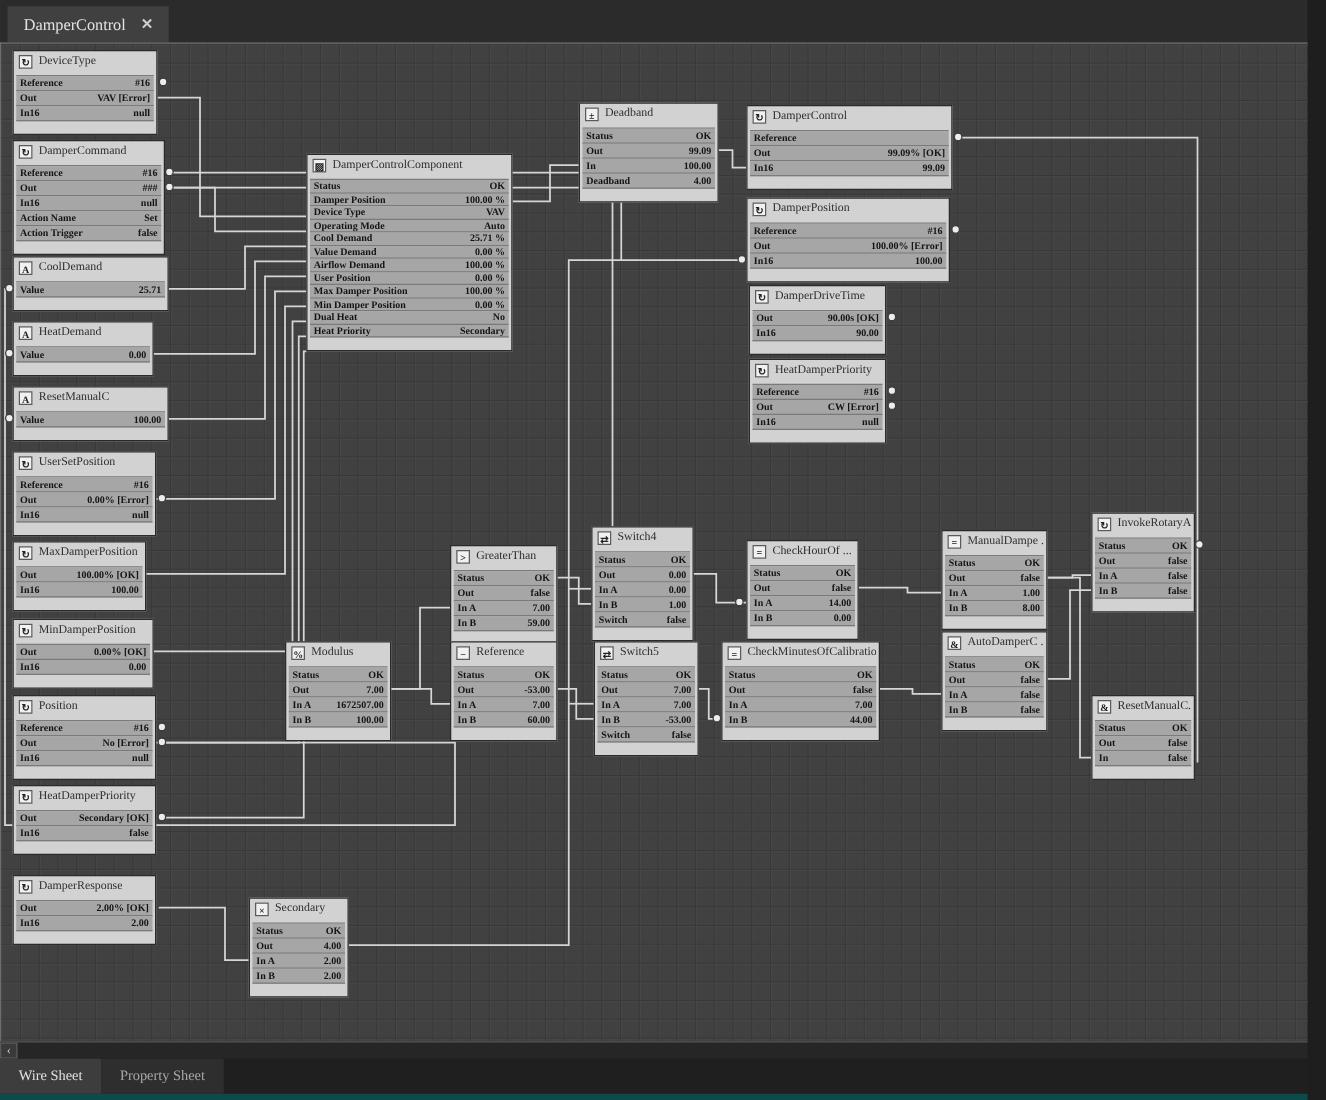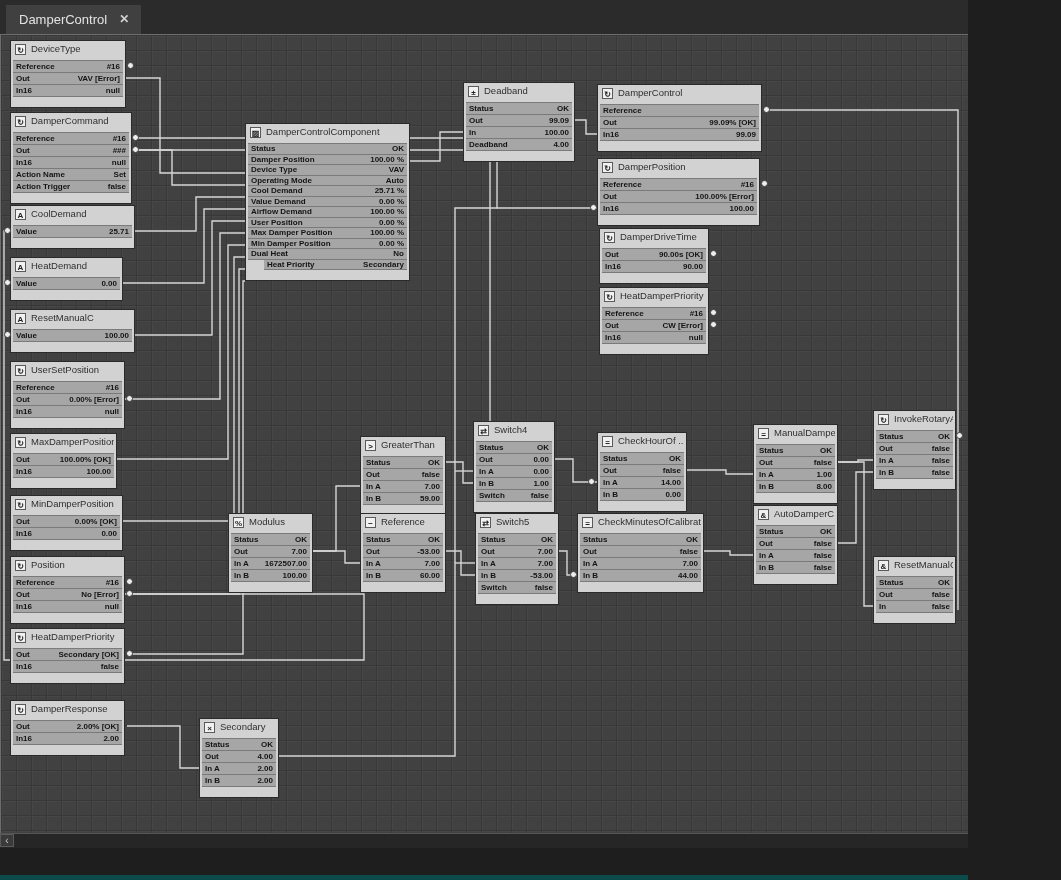--- a/index.html
+++ b/index.html
@@ -1,17 +1,17 @@
 <!DOCTYPE html>
 <html><head>
 <meta charset="utf-8">
 <style>
   html,body{margin:0;padding:0;background:#1e1e1e;}
-  #stage{position:relative;width:968px;height:880px;overflow:hidden;
-         font-family:Liberation Sans, sans-serif;-webkit-font-smoothing:antialiased;}
+  #stage{position:relative;width:1046px;height:880px;overflow:hidden;
+         font-family:Liberation Serif, serif;-webkit-font-smoothing:antialiased;}
   
   #tabbar{position:absolute;left:0;top:0;width:1061px;height:34px;background:#2b2b2b;}
   #doc-tab{position:absolute;left:6px;top:5px;height:29px;background:#404040;
            color:#e3e3e3;font-size:13px;line-height:29px;padding:0 12px 0 13px;
            display:flex;align-items:center;gap:12px;}
   #doc-tab .close{color:#cfcfcf;font-size:12px;font-weight:bold;cursor:pointer;line-height:29px;}
   
   #canvas{position:absolute;left:0;top:34px;width:1060px;height:799px;
           background-color:#414141;border-top:1px solid #6e6e6e;border-left:1px solid #6e6e6e;
           background-image:
@@ -329,21 +329,21 @@
             <span class="val">100.00 %</span>
           </div>
           <div class="row" style="height: 9.5px; line-height: 9.5px;">
             <span class="lbl">Min Damper Position</span>
             <span class="val">0.00 %</span>
           </div>
           <div class="row" style="height: 9.5px; line-height: 9.5px;">
             <span class="lbl">Dual Heat</span>
             <span class="val">No</span>
           </div>
-          <div class="row" style="height: 9.5px; line-height: 9.5px; margin-left: 16px;">
+          <div class="row" style="height: 9.5px; line-height: 9.5px;">
             <span class="lbl">Heat Priority</span>
             <span class="val">Secondary</span>
           </div>
         </div>
       </div>
       <div class="block" style="left: 463px; top: 82px; width: 112px;">
         <div class="bt">
           <span class="icon">±</span>
           <span>Deadband</span>
         </div>
@@ -752,14 +752,18 @@
       <div class="port" style="left: 710px; top: 321px; background: rgb(237, 237, 237);"></div>
       <div class="port" style="left: 588px; top: 478px; background: rgb(237, 237, 237);"></div>
       <div class="port" style="left: 570px; top: 571px; background: rgb(237, 237, 237);"></div>
       <div class="port" style="left: 956px; top: 432px; background: rgb(237, 237, 237);"></div>
     </div>
 
   <div id="hscroll">
     <div class="arrow">‹</div>
   </div>
 
+  <div id="viewtabs">
+    <div class="vtab active">Wire Sheet</div>
+    <div class="vtab inactive">Property Sheet</div>
+  </div>
   <div id="statusbar"></div>
 </div>
 
 </body></html>

